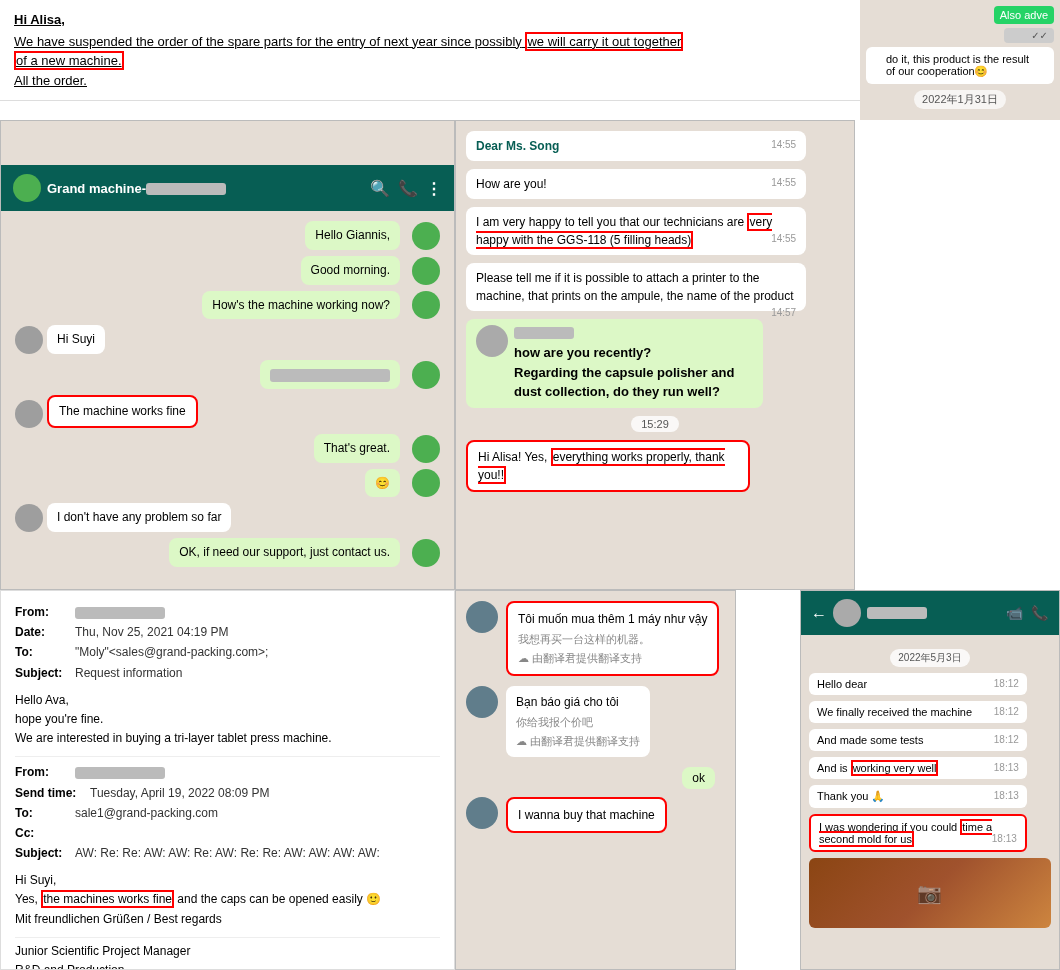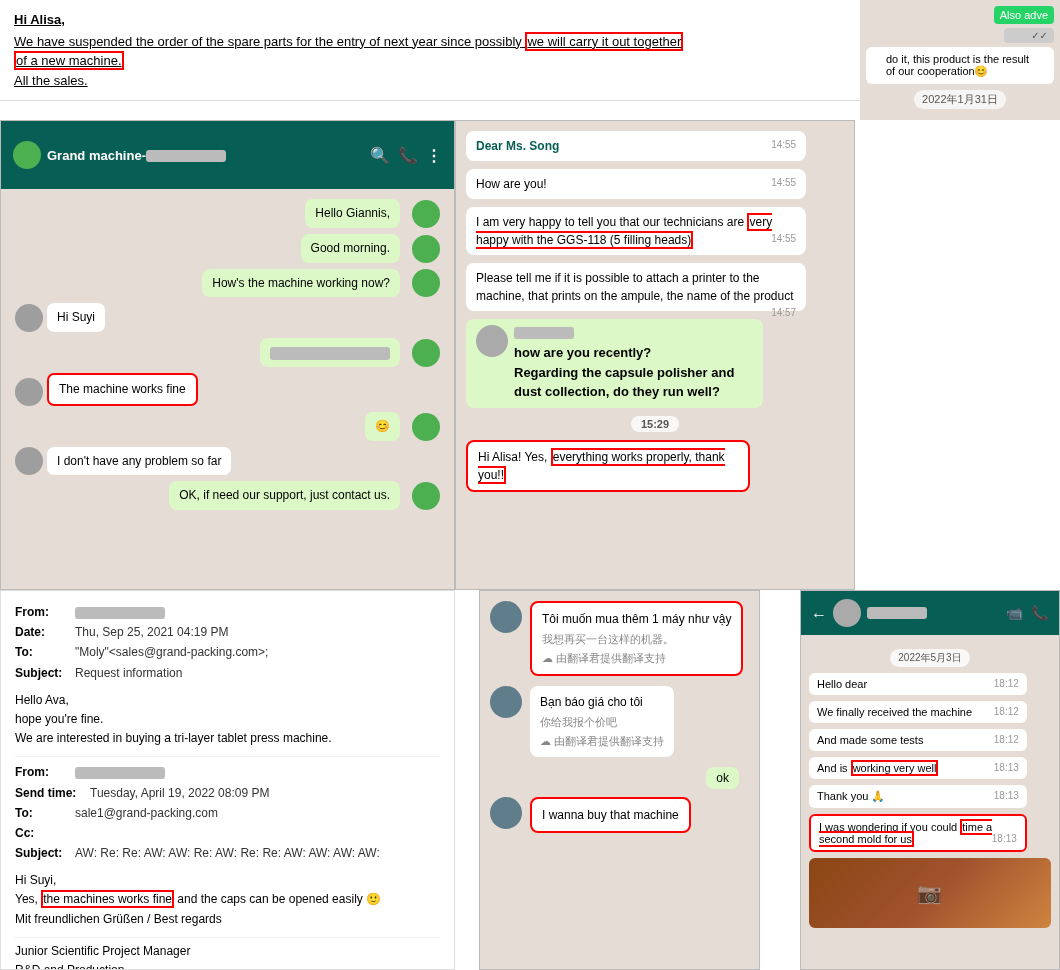--- a/index.html
+++ b/index.html
@@ -35,26 +35,27 @@
       top: 120px; left: 0;
       width: 455px;
       height: 470px;
       background: #e5ddd5;
       border: 1px solid #bbb;
       overflow: hidden;
     }
     .left-chat .chat-header {
       background: #075e54;
       color: #fff;
-      padding: 20px 12px;
+      padding: 9px 12px;
       font-size: 13px;
       font-weight: bold;
       display: flex;
       align-items: center;
       justify-content: space-between;
+      margin-top: 44px;
     }
     .left-chat .chat-body {
       padding: 10px;
       height: calc(100% - 40px);
       overflow-y: auto;
     }
     .msg-row {
       display: flex;
       margin-bottom: 6px;
       align-items: flex-end;
@@ -72,21 +73,20 @@
       max-width: 260px;
       font-size: 12px;
       line-height: 1.4;
       position: relative;
     }
     .bubble.green {
       background: #dcf8c6;
     }
     .bubble.white {
       background: #fff;
-      border-radius: 7px;
     }
     .bubble.red-border {
       border: 2px solid red;
     }
     .avatar-sm {
       width: 28px;
       height: 28px;
       border-radius: 50%;
       background: #999;
       margin: 0 4px;
@@ -158,21 +158,20 @@
       border-radius: 10px;
       padding: 2px 10px;
       font-size: 11px;
       color: #555;
       text-align: center;
       margin: 8px auto;
       display: block;
       width: fit-content;
       z-index: 1;
       position: relative;
-      font-weight: bold;
     }
 
     
     .bottom-left-email {
       position: absolute;
       top: 590px; left: 0;
       width: 455px;
       height: 380px;
       background: #fff;
       border: 1px solid #ddd;
@@ -196,21 +195,20 @@
 
     
     .bottom-middle-chat {
       position: absolute;
       top: 590px; left: 455px;
       width: 281px;
       height: 380px;
       background: #e5ddd5;
       border: 1px solid #bbb;
       overflow: hidden;
-      margin-left: 24px;
     }
     .bottom-middle-chat .chat-body {
       padding: 10px;
       height: 100%;
       overflow-y: auto;
     }
     .vn-msg {
       display: flex;
       margin-bottom: 10px;
       align-items: flex-start;
@@ -352,21 +350,21 @@
 
 <div class="top-email">
   <div style="font-weight:bold; margin-bottom:2px;">Hi Alisa,</div>
   <div>
     <span>We have suspended the order of the spare parts for the entry of next year since possibly</span>
     <span class="highlight-box"><span>we will carry it out together</span></span>
   </div>
   <div>
     <span class="highlight-box"><span>of a new machine.</span></span>
   </div>
-  <div>All the sales.</div>
+  <div>All the order.</div>
 </div>
 
 <div class="top-right-wa">
   <div style="display:flex; justify-content:flex-end;">
     <span class="also-adv" style="background:#25d366; color:#fff; font-size:11px; padding:3px 6px; border-radius:4px;">Also adve</span>
   </div>
   <div style="margin-top:4px; background:#ccc; border-radius:4px; padding:2px 6px; font-size:10px; text-align:right; color:#555; width:50px; margin-left:auto;">✓✓</div>
   <div class="coop-msg" style="background:#fff; border-radius:6px; padding:6px 20px; font-size:11px; margin-top:4px;">
     <span>do it, this product is the result of our cooperation😊</span>
   </div>
@@ -412,20 +410,24 @@
     <div class="msg-row right">
       <div class="bubble green"><span class="blurred-name" style="width:120px;height:13px;"></span></div>
       <div class="avatar-sm green-av"></div>
     </div>
 
     <div class="msg-row left">
       <div class="avatar-sm gray-av"></div>
       <div class="bubble white red-border">The machine works fine</div>
     </div>
 
+    <div class="msg-row right">
+      <div class="bubble green">That's great.</div>
+      <div class="avatar-sm green-av"></div>
+    </div>
 
     <div class="msg-row right">
       <div class="bubble green">😊</div>
       <div class="avatar-sm green-av"></div>
     </div>
 
     <div class="msg-row left">
       <div class="avatar-sm gray-av"></div>
       <div class="bubble white">I don't have any problem so far</div>
     </div>
@@ -478,21 +480,21 @@
 </div>
 
 <div class="bottom-left-email">
 
   <div class="email-field">
     <span class="label">From:</span>
     <span class="value"><span class="blurred-name" style="width:90px;height:12px;display:inline-block;vertical-align:middle;"></span></span>
   </div>
   <div class="email-field">
     <span class="label">Date:</span>
-    <span class="value">Thu, Sep 25, 2021 04:19 PM</span>
+    <span class="value">Thu, Nov 25, 2021 04:19 PM</span>
   </div>
   <div class="email-field">
     <span class="label">To:</span>
     <span class="value">"Moly"&lt;sales@grand-packing.com&gt;;</span>
   </div>
   <div class="email-field">
     <span class="label">Subject:</span>
     <span class="value">Request information</span>
   </div>
   <div style="margin: 8px 0;">

